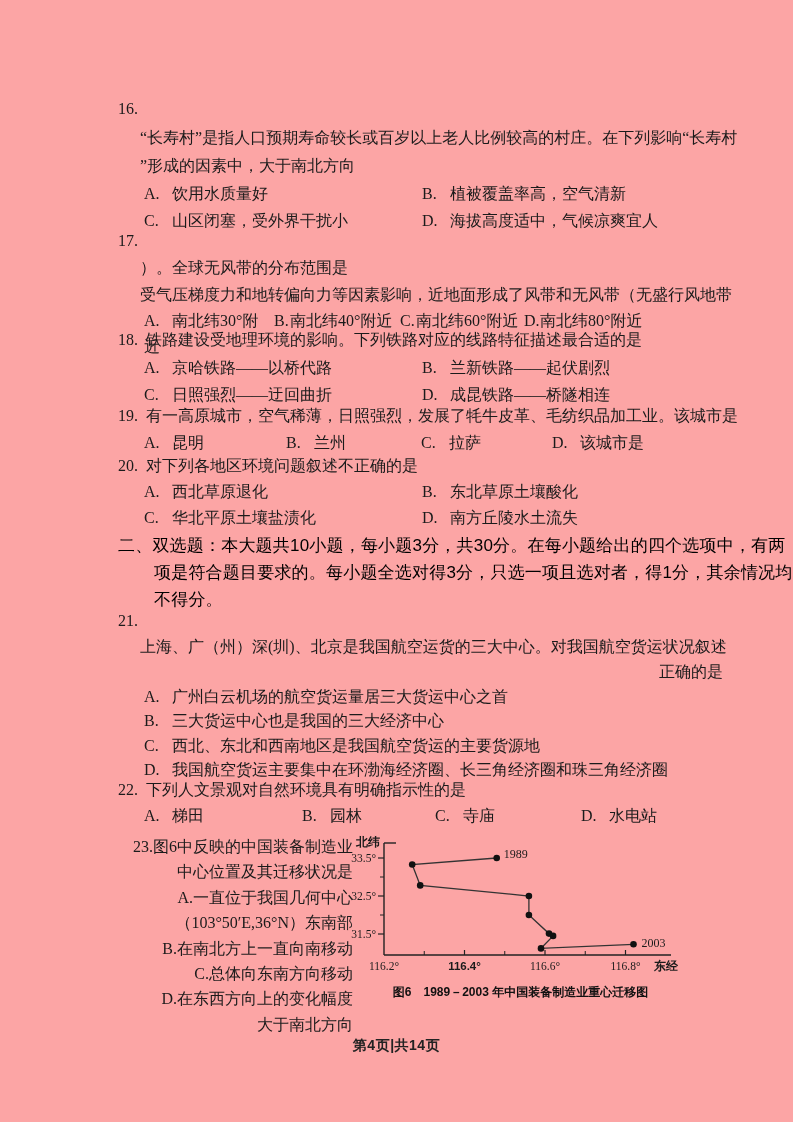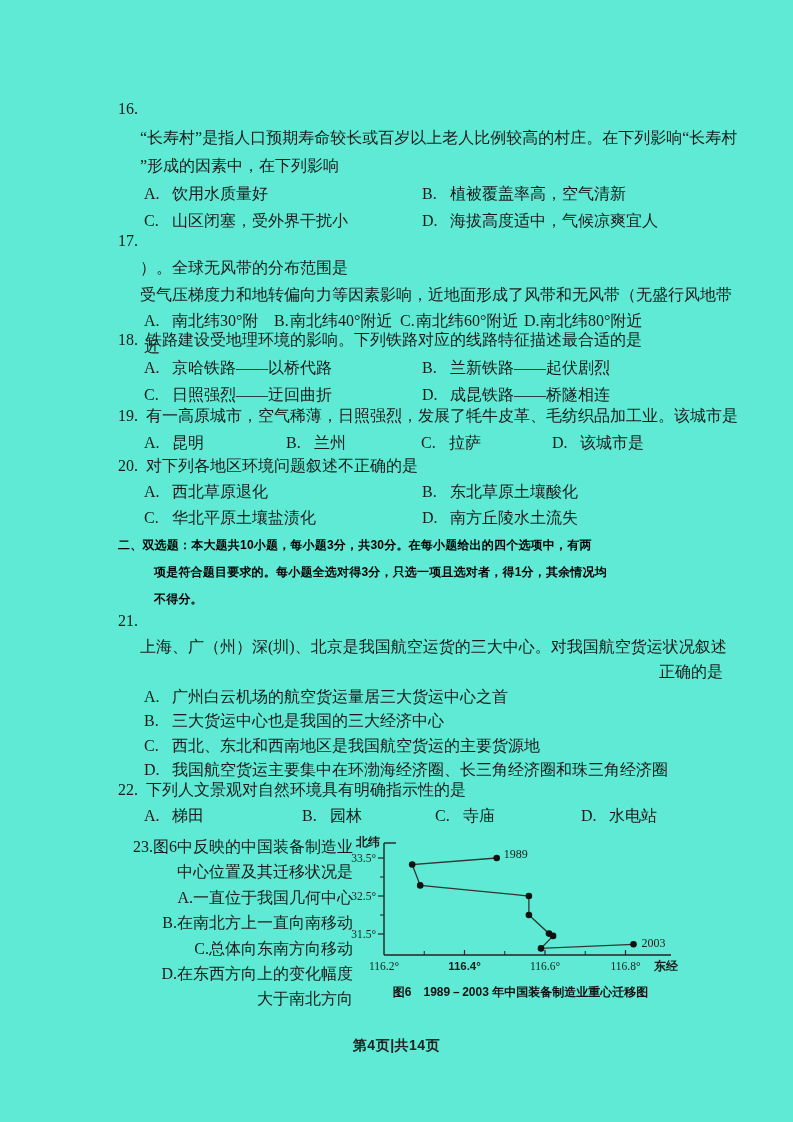--- a/index.html
+++ b/index.html
@@ -1,55 +1,55 @@
 <!DOCTYPE html>
 <html><head>
 <meta charset="utf-8">
 <style>
   html,body{margin:0;padding:0;background:#e8e8e8;}
   .page{
-    position:relative;width:793px;height:1122px;margin:0 auto;background:#5eead4;
+    position:relative;width:793px;height:1122px;margin:0 auto;background:#fca5a5;
     font-family:"Liberation Serif","DejaVu Serif",serif;color:#1b1b1b;font-size:16px;
     overflow:hidden;
   }
   .blk{position:absolute;left:118px;right:70px;}
   .ln{white-space:nowrap;}
   .qnum{display:inline-block;min-width:28px;}
   .ind{padding-left:22px;}
   .oind{padding-left:26px;}
   .ind2{padding-left:50px;}
   .ol{display:inline-block;min-width:28px;}
   .lh30{line-height:30px;}
   .lh28{line-height:28px;}
   .lh27{line-height:27px;}
   .lh26{line-height:26px;}
   .lh25{line-height:25.4px;text-align:right;}
   .lh24{line-height:24.4px;}
   .g2{display:grid;grid-template-columns:278px 1fr;padding-left:26px;}
   .g4a{display:grid;grid-template-columns:130px 126px 124px 1fr;padding-left:26px;}
   .g4b{display:grid;grid-template-columns:142px 135px 131px 1fr;padding-left:26px;}
   .g4c{display:grid;grid-template-columns:158px 133px 146px 1fr;padding-left:26px;}
-  .hdr{font-family:"Liberation Sans","DejaVu Sans",sans-serif;font-weight:700;
-       font-size:12px;color:#000;letter-spacing:.2px;}
+  .hdr{font-family:"Liberation Sans","DejaVu Sans",sans-serif;font-weight:400;
+       font-size:17px;color:#000;letter-spacing:.2px;}
   .chart-wrap{position:absolute;left:348px;top:818px;width:345px;}
   .caption{text-align:center;font-family:"Liberation Sans","DejaVu Sans",sans-serif;
            font-weight:700;font-size:12px;color:#111;margin-top:2px;white-space:nowrap;}
   .footer{position:absolute;top:1037px;left:0;width:100%;text-align:center;
           font-family:"Liberation Sans","DejaVu Sans",sans-serif;font-size:14px;
           font-weight:700;color:#222;letter-spacing:.5px;}
 </style>
 </head>
 <body>
 
 <div class="page">
 
   <div class="blk lh28" style="top:94px;">
     <div class="ln lh30"><span>16.</span></div>
     <div class="ln ind"><span>“长寿村”是指人口预期寿命较长或百岁以上老人比例较高的村庄。在下列影响“长寿村</span></div>
-    <div class="ln ind"><span>”形成的因素中，在下列影响</span></div>
+    <div class="ln ind"><span>”形成的因素中，大于南北方向</span></div>
     <div class="g2 lh27">
       <div class="opt"><span class="ol">A.</span><span>饮用水质量好</span></div>
       <div class="opt"><span class="ol">B.</span><span>植被覆盖率高，空气清新</span></div>
       <div class="opt"><span class="ol">C.</span><span>山区闭塞，受外界干扰小</span></div>
       <div class="opt"><span class="ol">D.</span><span>海拔高度适中，气候凉爽宜人</span></div>
     </div>
   </div>
 
   <div class="blk lh27" style="top:228px;">
     <div class="ln lh26"><span>17.</span></div>
@@ -116,20 +116,21 @@
       <div class="opt"><span class="ol">B.</span><span>园林</span></div>
       <div class="opt"><span class="ol">C.</span><span>寺庙</span></div>
       <div class="opt"><span class="ol">D.</span><span>水电站</span></div>
     </div>
   </div>
 
   <div class="blk lh25" style="top:834px;width:235px;right:auto;">
     <div class="ln"><span class="qnum">23.</span><span>图6中反映的中国装备制造业</span></div>
     <div class="ln oind"><span>中心位置及其迁移状况是</span></div>
     <div class="ln oind"><span class="ol">A.</span><span>一直位于我国几何中心</span></div>
+    <div class="ln ind2"><span>（103°50′E,36°N）东南部</span></div>
     <div class="ln oind"><span class="ol">B.</span><span>在南北方上一直向南移动</span></div>
     <div class="ln oind"><span class="ol">C.</span><span>总体向东南方向移动</span></div>
     <div class="ln oind"><span class="ol">D.</span><span>在东西方向上的变化幅度</span></div>
     <div class="ln ind2"><span>大于南北方向</span></div>
   </div>
 
   <div class="chart-wrap">
     <svg width="345" height="160" viewBox="0 0 345 160" xmlns="http://www.w3.org/2000/svg">
         <line x1="36" y1="25" x2="36" y2="137" stroke="#222" stroke-width="1.4"></line>
         <line x1="36" y1="137" x2="323" y2="137" stroke="#222" stroke-width="1.4"></line>

